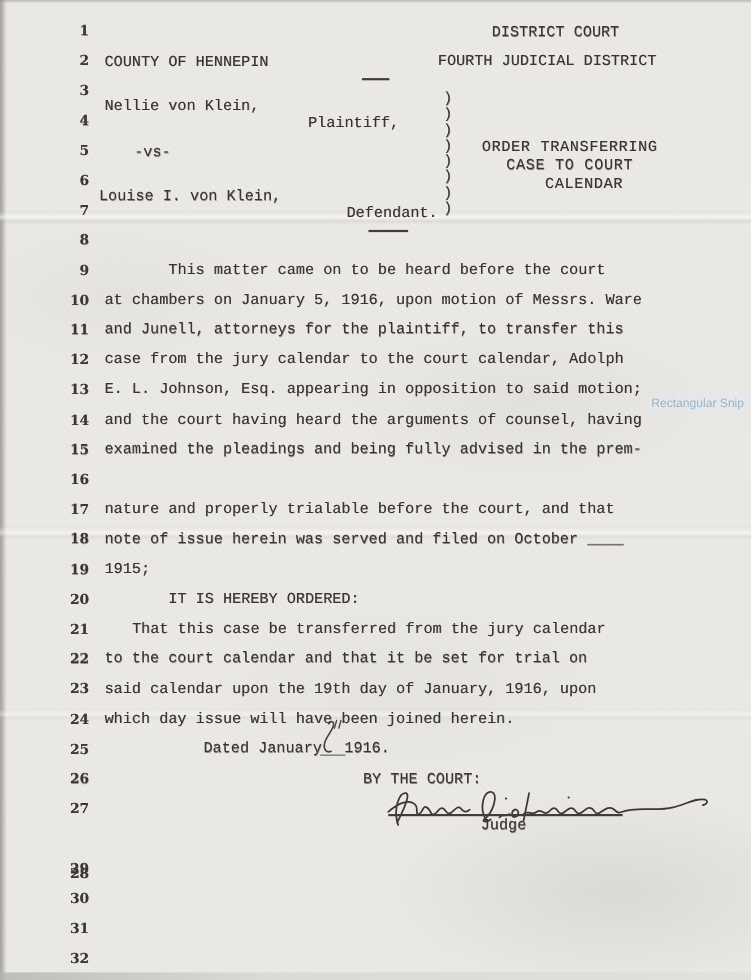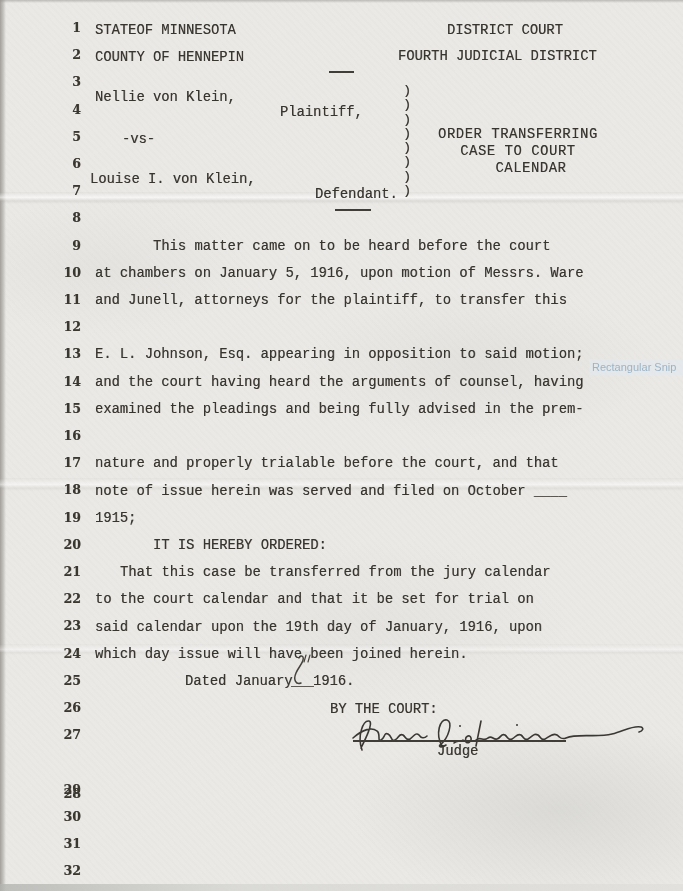--- a/index.html
+++ b/index.html
@@ -86,21 +86,20 @@
       <div class="gutter-num" style="top: 671.8px;">25</div>
       <div class="gutter-num" style="top: 699px;">26</div>
       <div class="gutter-num" style="top: 726.2px;">27</div>
       <div class="gutter-num" style="top: 753.4px; margin-top: 32px;">28</div>
       <div class="gutter-num" style="top: 780.6px;">29</div>
       <div class="gutter-num" style="top: 807.8px;">30</div>
       <div class="gutter-num" style="top: 835px;">31</div>
       <div class="gutter-num" style="top: 862.2px;">32</div>
     </div>
 
-  <div class="t" style="top:21px;left:95px">STATEOF MINNESOTA</div>
   <div class="t" style="top:48px;left:95px">COUNTY OF HENNEPIN</div>
   <div class="t" style="top:21px;left:447px">DISTRICT COURT</div>
   <div class="t" style="top:47px;left:398px">FOURTH JUDICIAL DISTRICT</div>
 
   <div class="dash" style="top:71px;left:329px;width:25px;height:2px"></div>
   <div class="dash" style="top:209px;left:335px;width:36px;height:1.8px"></div>
 
   <div class="t" style="top:88px;left:95px">Nellie von Klein,</div>
   <div class="t" style="top:103px;left:280px">Plaintiff,</div>
   <div class="t" style="top:130px;left:122px">-vs-</div>
@@ -116,20 +115,21 @@
 )</div>
   <div class="order-title">
     <div>ORDER TRANSFERRING</div>
     <div>CASE TO COURT</div>
     <div class="ct">CALENDAR</div>
   </div>
 
   <div class="t" style="top:237px;left:153px">This matter came on to be heard before the court</div>
   <div class="t" style="top:264px;left:95px">at chambers on January 5, 1916, upon motion of Messrs. Ware</div>
   <div class="t" style="top:291px;left:95px">and Junell, attorneys for the plaintiff, to transfer this</div>
+  <div class="t" style="top:318px;left:95px">case from the jury calendar to the court calendar, Adolph</div>
   <div class="t" style="top:345px;left:95px">E. L. Johnson, Esq. appearing in opposition to said motion;</div>
   <div class="t" style="top:373px;left:95px">and the court having heard the arguments of counsel, having</div>
   <div class="t" style="top:400px;left:95px">examined the pleadings and being fully advised in the prem-</div>
   <div class="t" style="top:454px;left:95px">nature and properly trialable before the court, and that</div>
   <div class="t" style="top:482px;left:95px">note of issue herein was served and filed on October ____</div>
   <div class="t" style="top:509px;left:95px">1915;</div>
   <div class="t" style="top:536px;left:153px">IT IS HEREBY ORDERED:</div>
   <div class="t" style="top:563px;left:120px">That this case be transferred from the jury calendar</div>
   <div class="t" style="top:590px;left:95px">to the court calendar and that it be set for trial on</div>
   <div class="t" style="top:618px;left:95px">said calendar upon the 19th day of January, 1916, upon</div>

